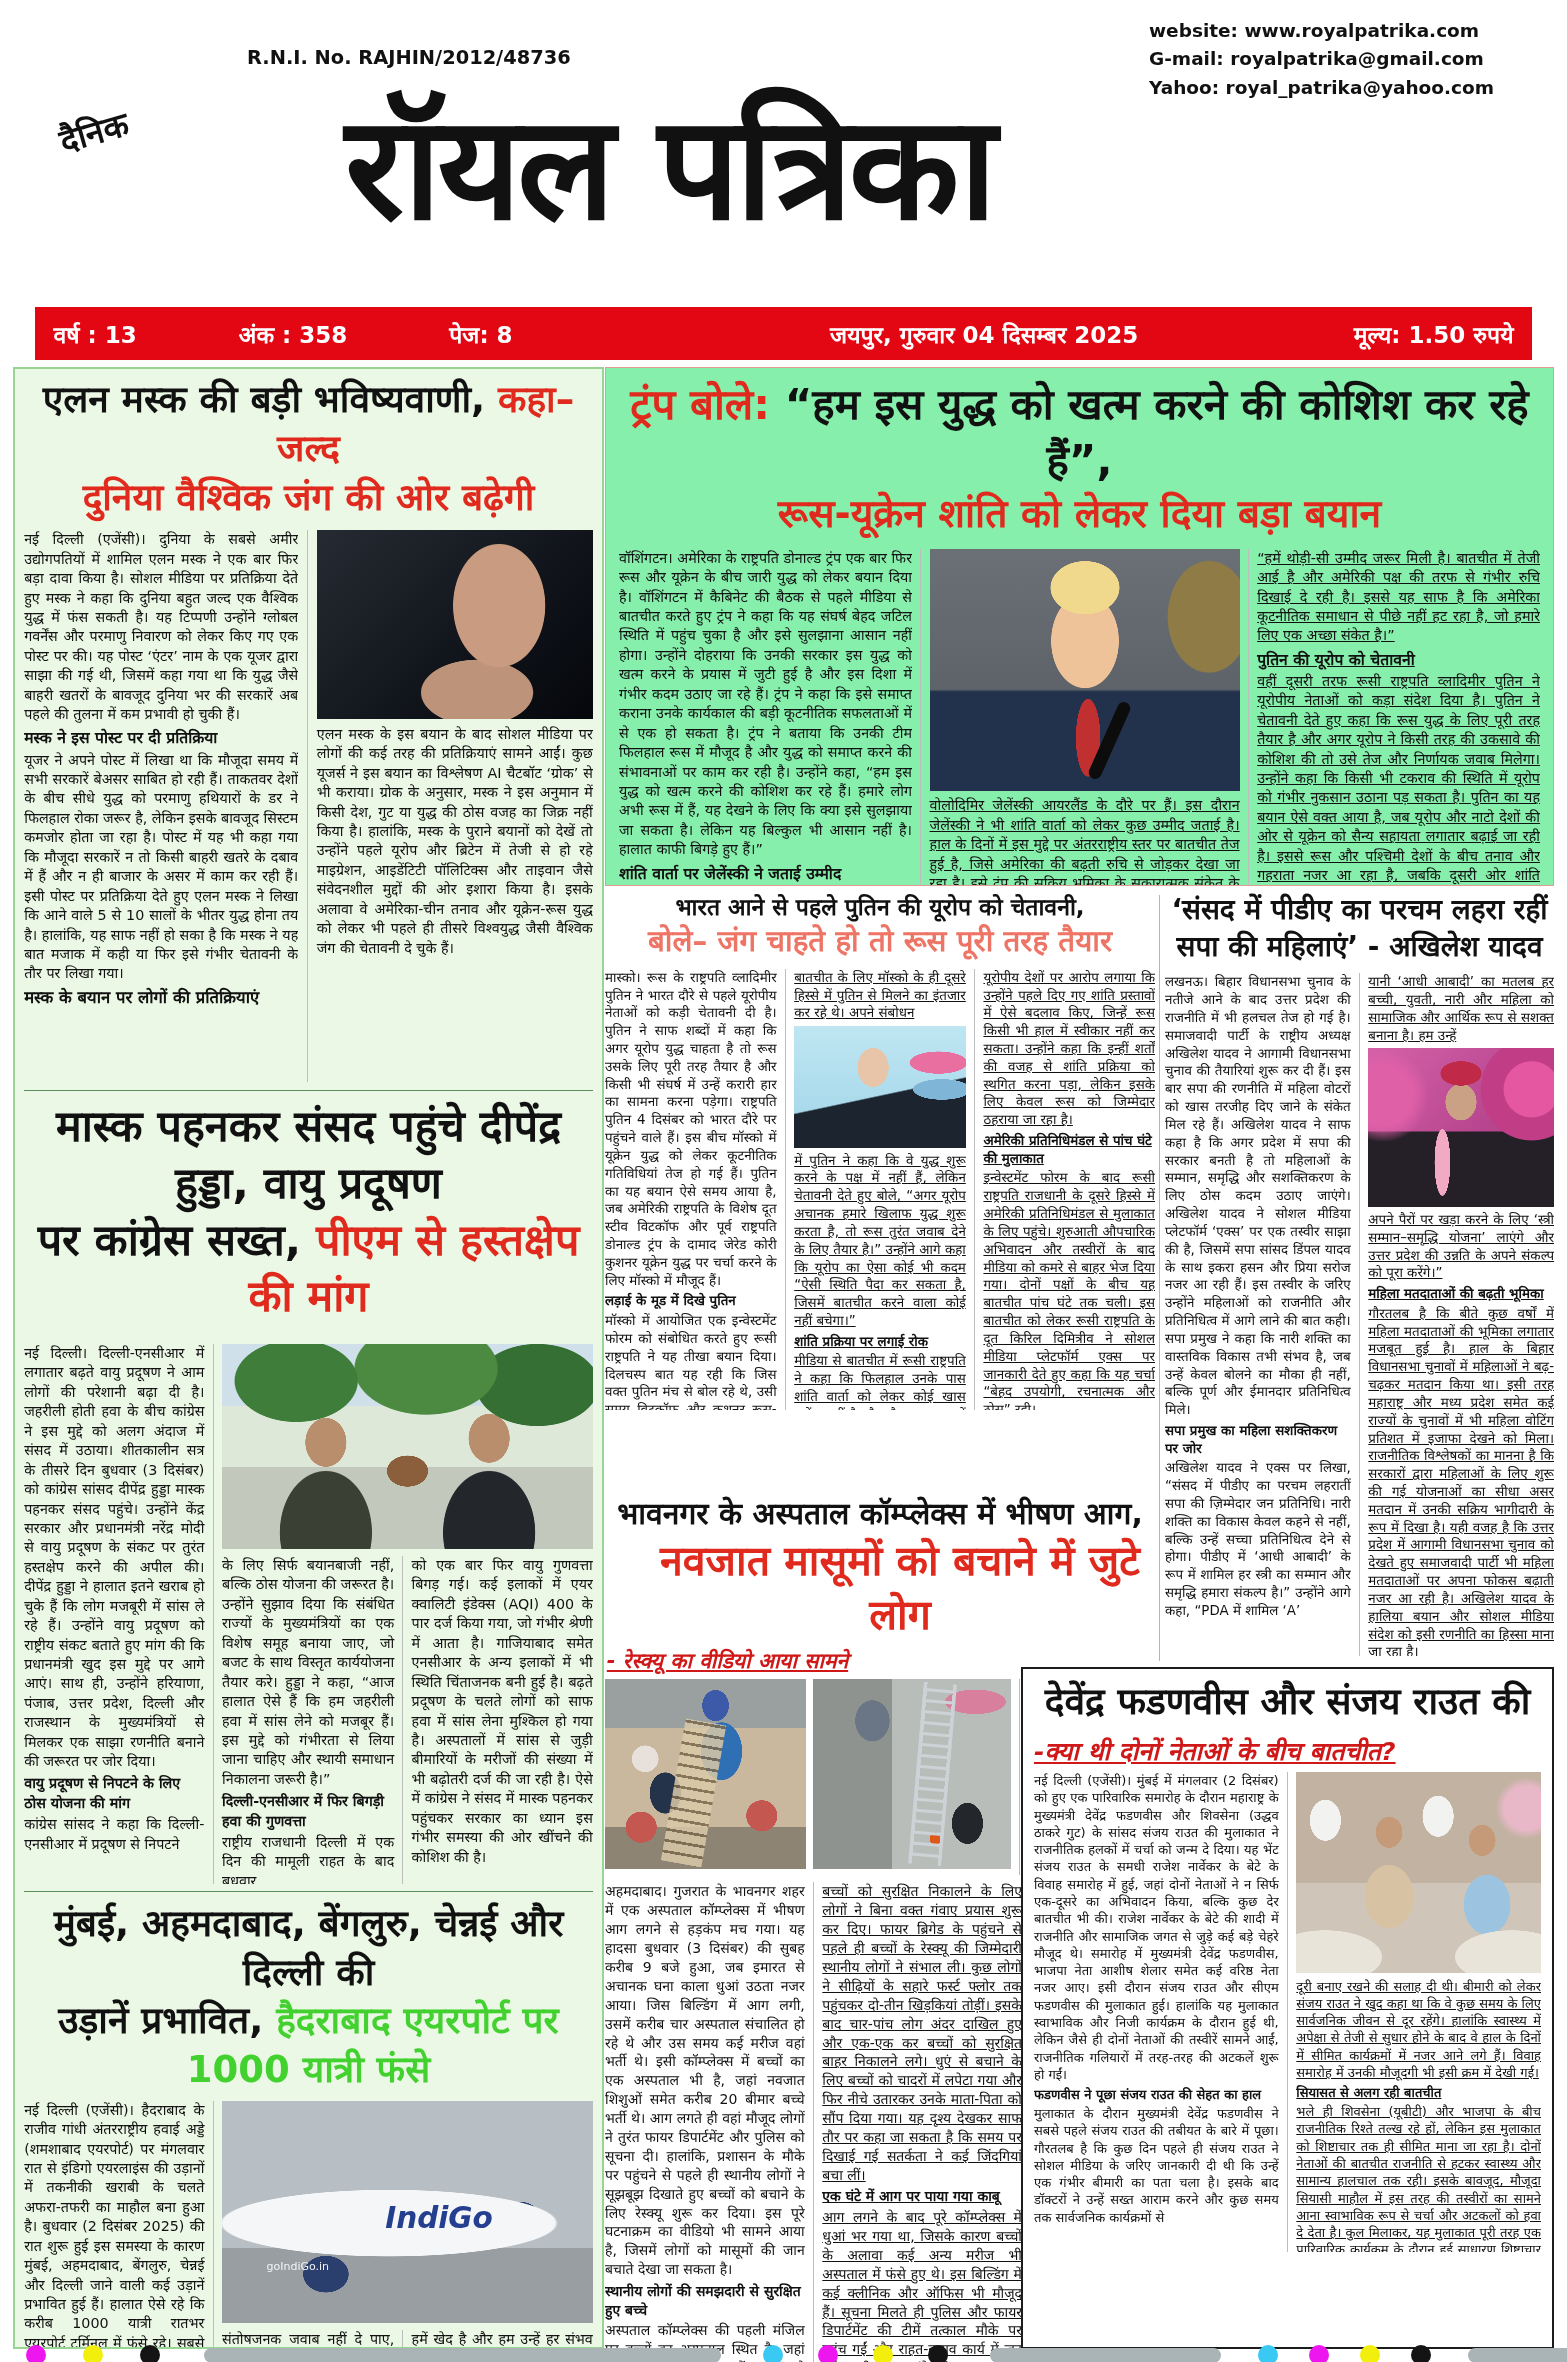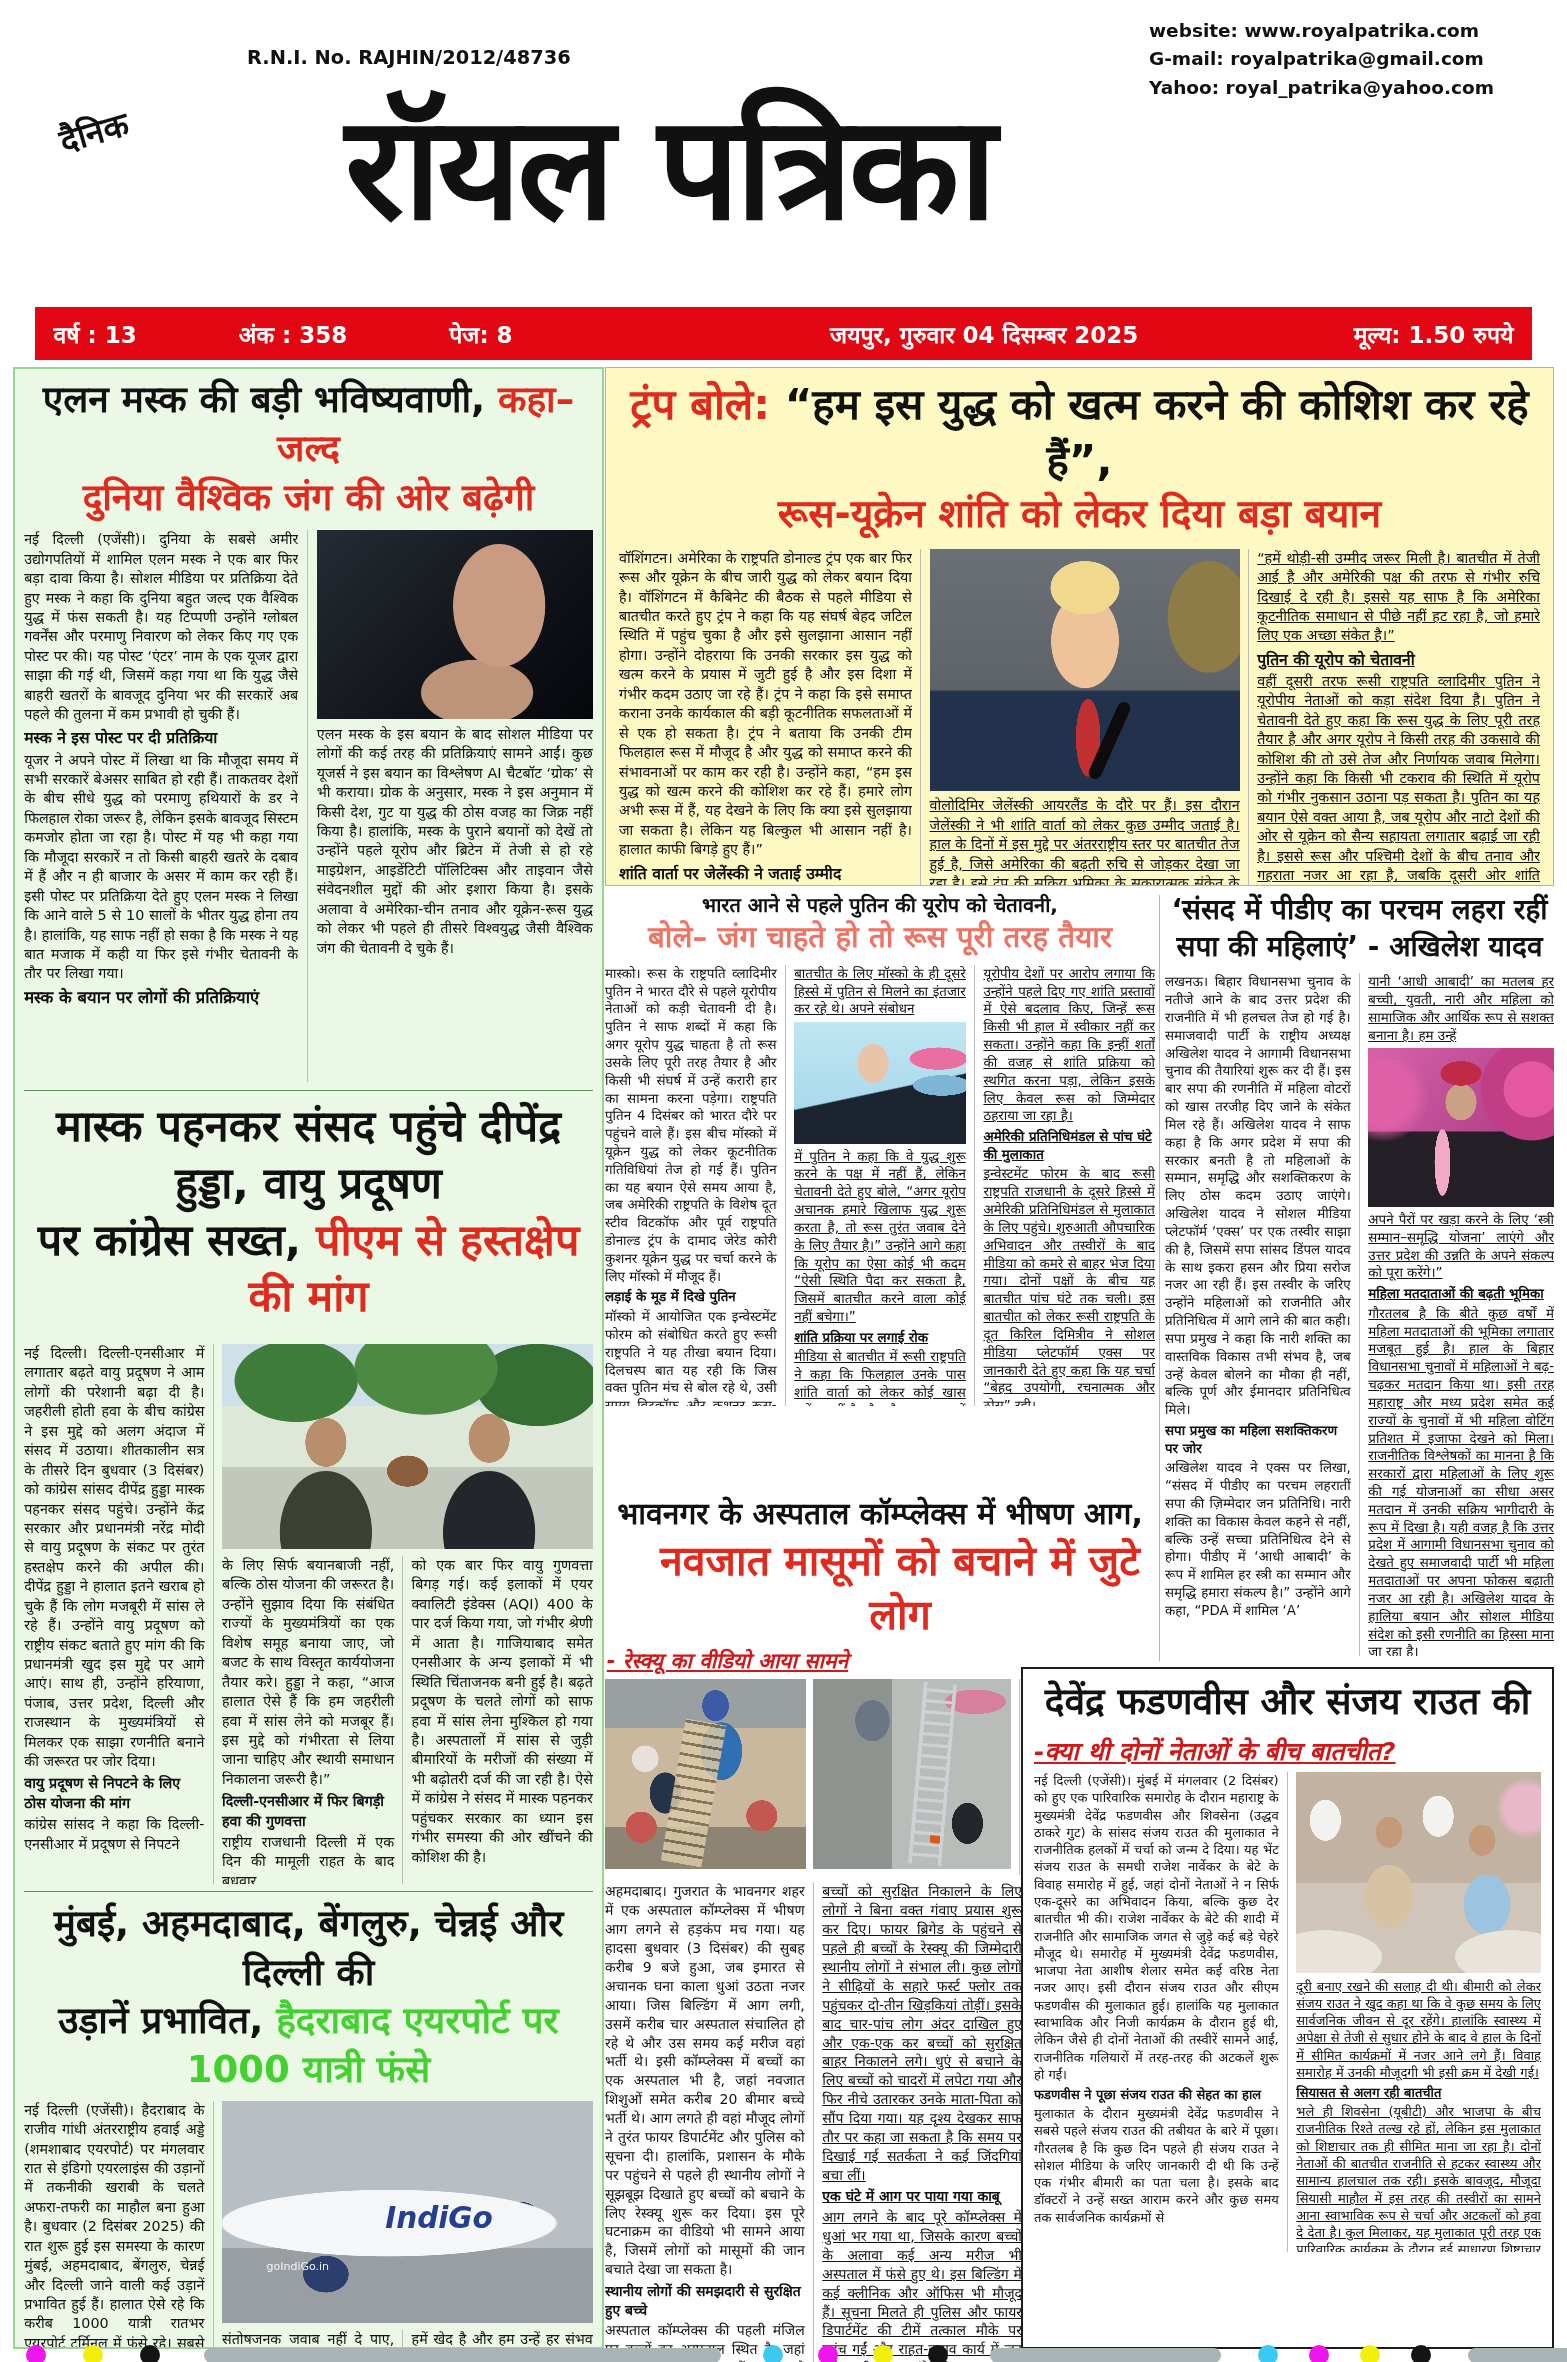--- a/index.html
+++ b/index.html
@@ -57,36 +57,36 @@
   .indigo-grid{grid-template-areas:"c1 ph ph" "c1 c2 c3";grid-template-rows:229px auto;height:646px;margin-top:5.5px;}
   .ph-indigo{width:100%;height:222px;background:
       radial-gradient(277px 55px at 45% 55%,#f4f6f7 0 60%,rgba(0,0,0,0) 61%),
       radial-gradient(33px 18.5px at 80% 50%,#27406f 0 55%,rgba(0,0,0,0) 56%),
       radial-gradient(41px 33px at 28% 78%,#2b3f6e 0 55%,rgba(0,0,0,0) 56%),
       radial-gradient(55px 13px at 12% 60%,#e8eaec 0 55%,rgba(0,0,0,0) 56%),
       linear-gradient(180deg,#b7bfc5 0 66%,#989ea2 66% 100%);}
   .indigo-label{position:absolute;left:44%;top:44%;font-size:29.5px;font-weight:800;font-style:italic;color:#243f8f;}
   .indigo-sub{position:absolute;left:12%;top:72%;font-size:11px;color:#f2f4f5;}
   
-  .trump-box{left:605px;top:367px;width:949px;height:519px;background:#fef9c3;border:1.8px solid #e39b93;
+  .trump-box{left:605px;top:367px;width:949px;height:519px;background:#86efac;border:1.8px solid #e39b93;
              box-sizing:border-box;padding:9.2px 13px;overflow:hidden;}
   .trump-hl1{font-size:42px;} .trump-hl2{font-size:39px;}
   .trump-body{display:flex;margin-top:9.2px;font-size:14.3px;line-height:1.36;height:388px;overflow:hidden;}
   .trump-body .tc1{flex:0 0 293px;} .trump-body .tc2{flex:0 0 310px;} .trump-body .tc3{flex:1;}
   .ph-trump{width:100%;height:242px;background:
       radial-gradient(57px 44px at 50% 16%,#f0d98c 0 60%,rgba(0,0,0,0) 61%),
       radial-gradient(61px 85px at 50% 38%,#eec39a 0 55%,rgba(0,0,0,0) 56%),
       radial-gradient(22px 70px at 51% 78%,#c03030 0 55%,rgba(0,0,0,0) 56%),
       radial-gradient(102px 138px at 90% 28%,#8f7b45 0 40%,rgba(0,0,0,0) 41%),
       linear-gradient(180deg,rgba(0,0,0,0) 58%,#23324c 59%),
       linear-gradient(180deg,#6a7076,#545a60);margin-bottom:5.5px;}
   .mic{position:absolute;left:56%;top:62%;width:13px;height:83px;background:#0c0c0c;transform:rotate(24deg);border-radius:6.5px;}
   
   .putin-art{left:605px;top:892px;width:550px;height:550px;overflow:hidden;}
-  .putin-hl1{font-size:20px;} .putin-hl2{font-size:29.5px;}
+  .putin-hl1{font-size:23px;} .putin-hl2{font-size:29.5px;}
   .putin-body{display:flex;margin-top:7.4px;font-size:13.4px;line-height:1.33;height:441px;overflow:hidden;}
   .ph-putin{width:100%;height:122px;background:
       radial-gradient(28px 35px at 46% 34%,#e8c4a8 0 55%,rgba(0,0,0,0) 56%),
       radial-gradient(52px 20px at 84% 30%,#e86fa0 0 55%,rgba(0,0,0,0) 56%),
       radial-gradient(52px 18.5px at 86% 52%,#7fb6d8 0 55%,rgba(0,0,0,0) 56%),
       linear-gradient(168deg,rgba(0,0,0,0) 55%,#1c2430 56%),
       linear-gradient(180deg,#bfe6f2,#9fd4e8);margin:3.7px 0;}
   .vline{border-left:0.9px solid #b5b5b5;}
   
   .akh-art{left:1165px;top:892px;width:389px;height:773px;overflow:hidden;}

